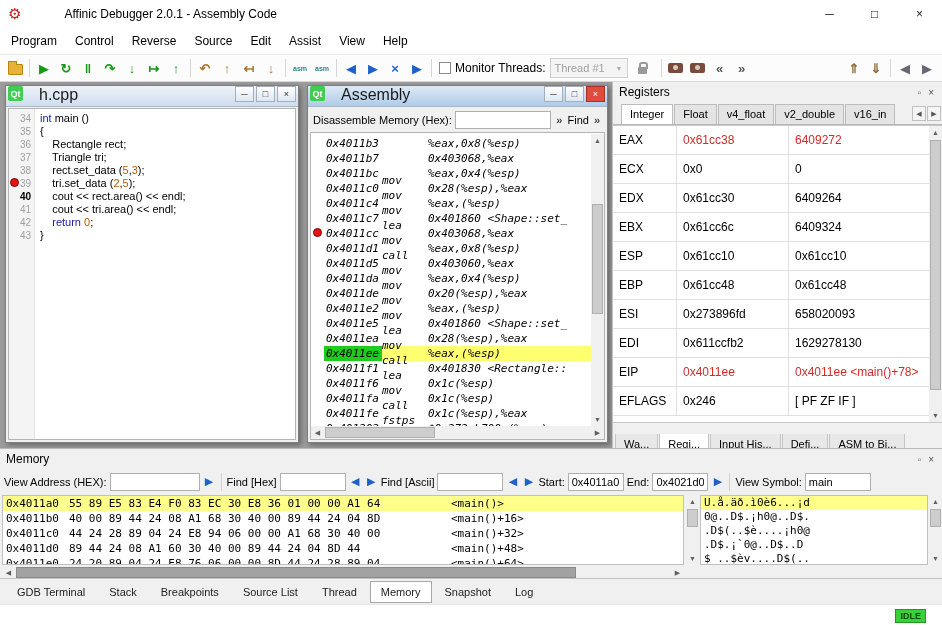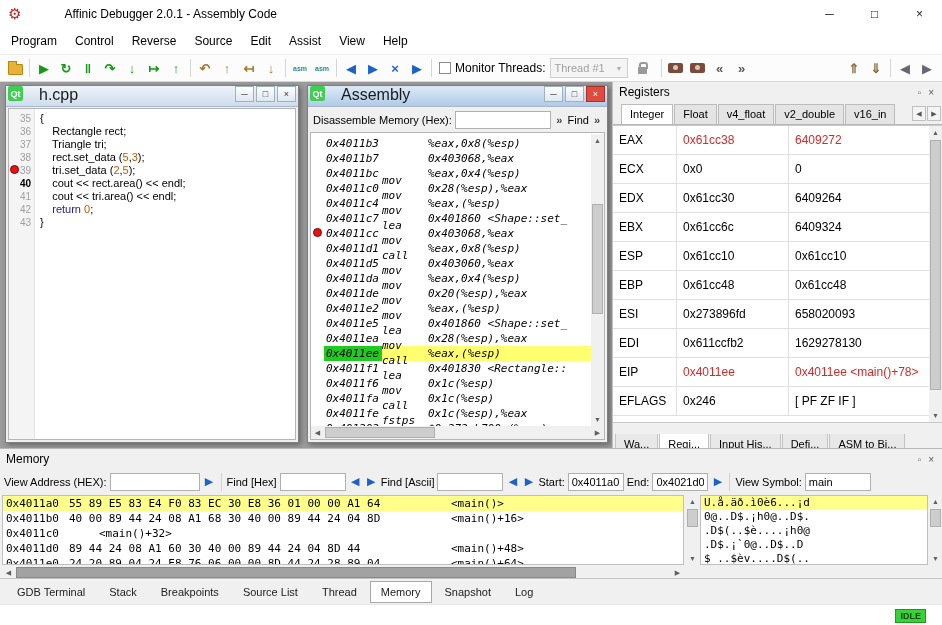--- a/index.html
+++ b/index.html
@@ -278,20 +278,24 @@
         <span class="mtitle-text">h.cpp</span>
         <span class="mbtns">
           <span class="mb">─</span>
           <span class="mb">□</span>
           <span class="mb">×</span>
         </span>
       </div>
       <div class="src-body">
         <div class="gutter-bg"></div>
         <div id="code-lines">
+            <div class="code-row">
+              <span class="code-num">34</span>
+              <span class="code-text"><span class="ck">int</span><span class="cp"> main ()</span></span>
+            </div>
             <div class="code-row">
               <span class="code-num">35</span>
               <span class="code-text"><span class="cp">{</span></span>
             </div>
             <div class="code-row">
               <span class="code-num">36</span>
               <span class="code-text"><span class="cp">    Rectangle rect;</span></span>
             </div>
             <div class="code-row">
               <span class="code-num">37</span>
@@ -495,21 +499,21 @@
       <input class="mem-input w58" value="0x4021d0" style="">
       <span class="bluebtn">▶</span>
       <span class="vsep"></span>
       <span class="mem-label">View Symbol:</span>
       <input class="mem-input w72" value="main" style="">
     </div>
     <div class="mem-dump">
       <div class="hexpane" id="mem-rows">
           <div class="mem-row hl"><span class="mem-addr">0x4011a0</span><span class="mem-bytes">55 89 E5 83 E4 F0 83 EC 30 E8 36 01 00 00 A1 64</span><span class="mem-sym">&lt;main()&gt;</span></div>
           <div class="mem-row"><span class="mem-addr">0x4011b0</span><span class="mem-bytes">40 00 89 44 24 08 A1 68 30 40 00 89 44 24 04 8D</span><span class="mem-sym">&lt;main()+16&gt;</span></div>
-          <div class="mem-row"><span class="mem-addr">0x4011c0</span><span class="mem-sym">&lt;main()+32&gt;</span></div>
+          <div class="mem-row"><span class="mem-addr">0x4011c0</span><span class="mem-bytes">44 24 28 89 04 24 E8 94 06 00 00 A1 68 30 40 00</span><span class="mem-sym">&lt;main()+32&gt;</span></div>
           <div class="mem-row"><span class="mem-addr">0x4011d0</span><span class="mem-bytes">89 44 24 08 A1 60 30 40 00 89 44 24 04 8D 44</span><span class="mem-sym">&lt;main()+48&gt;</span></div>
           <div class="mem-row"><span class="mem-addr">0x4011e0</span><span class="mem-bytes">24 20 89 04 24 E8 76 06 00 00 8D 44 24 28 89 04</span><span class="mem-sym">&lt;main()+64&gt;</span></div>
         </div>
       <div class="vscroll vs-mid">
         <span class="sarr t">▲</span>
         <span class="vthumb" style="top:14px;height:18px;"></span>
         <span class="sarr b">▼</span>
       </div>
       <div class="asciipane" id="ascii-rows">
           <div class="ascii-row hl">U.å.äð.ì0è6...¡d</div>

